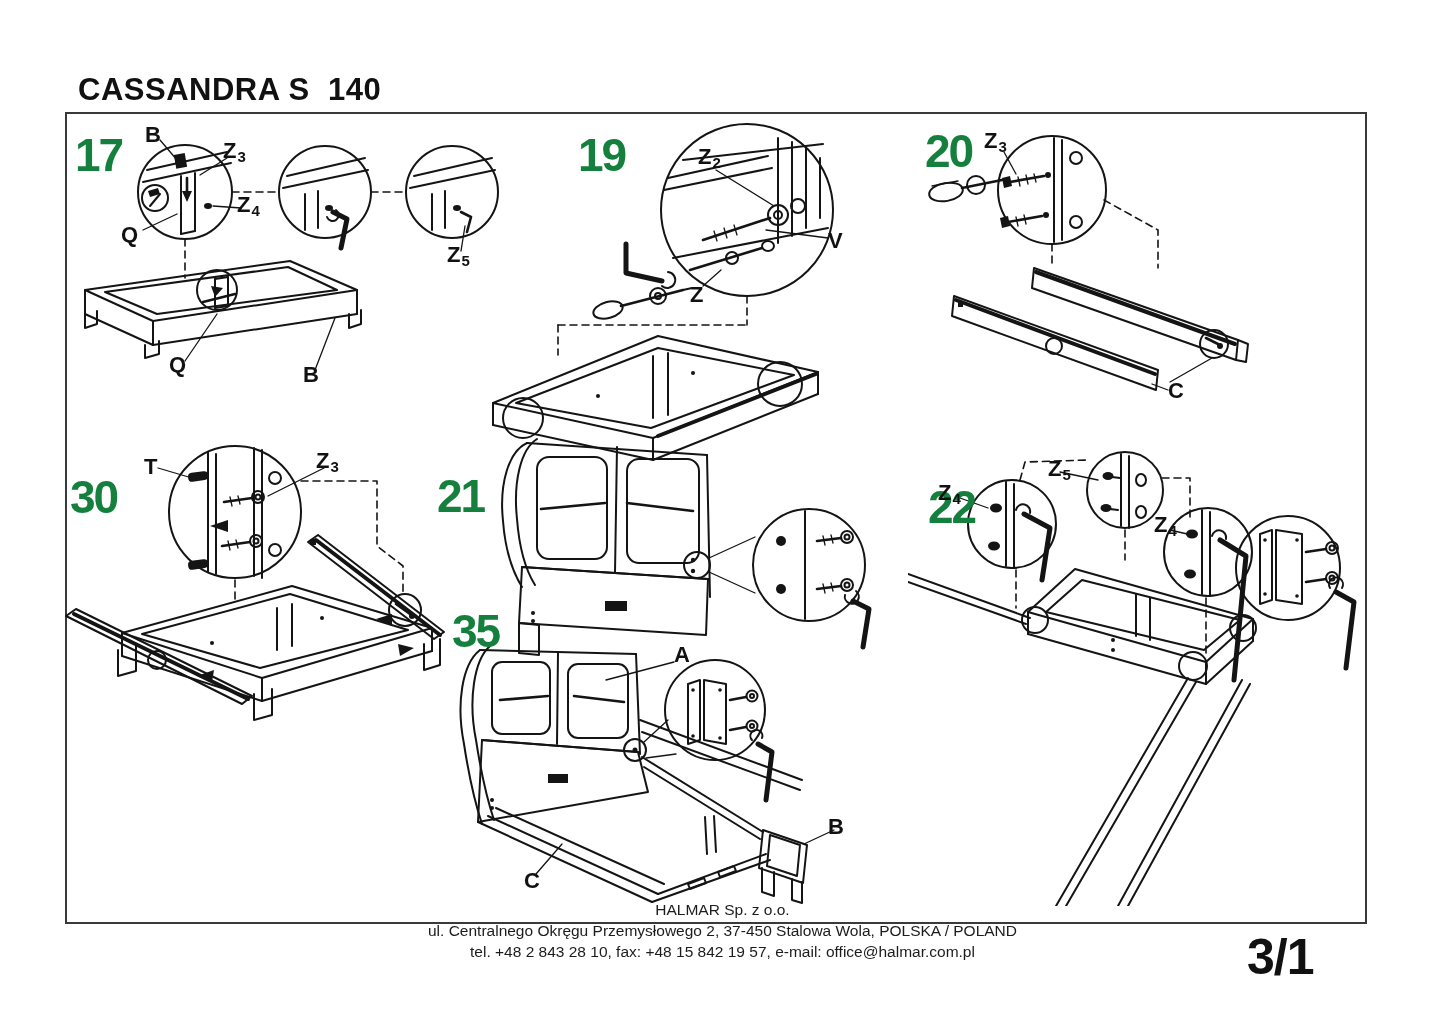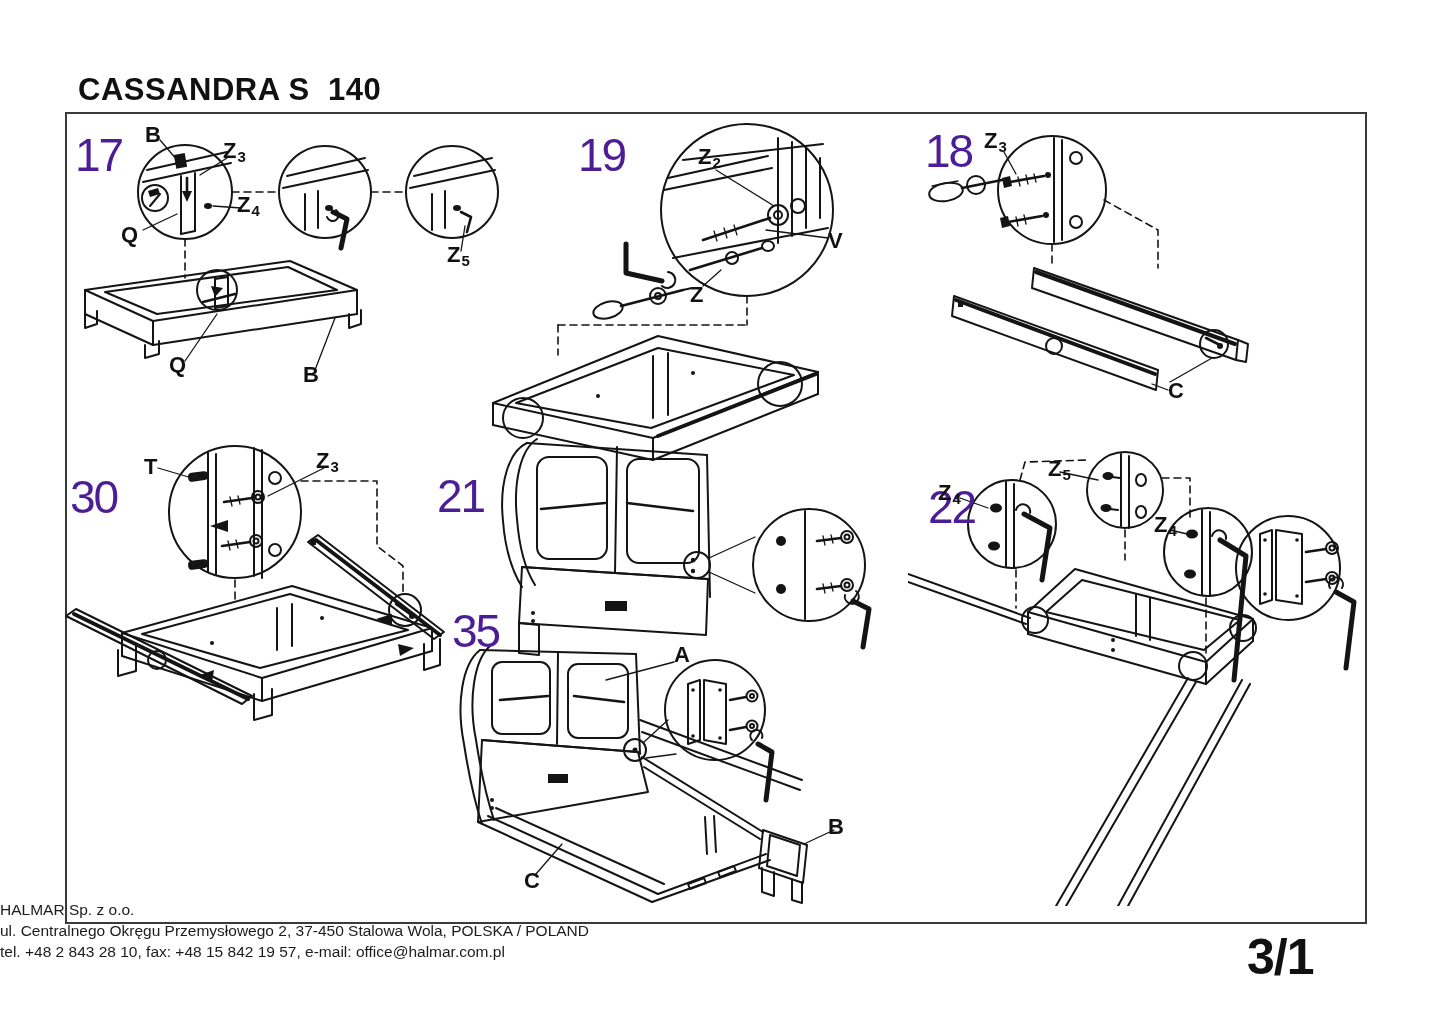--- a/index.html
+++ b/index.html
@@ -9,24 +9,24 @@
   .frame{position:absolute;left:65px;top:112px;width:1302px;height:812px;border:2px solid #3a3a3a;box-sizing:border-box;background:#fff;}
   .step{position:absolute;}
   .step svg{position:absolute;left:0;top:0;}
   .step svg *{stroke:#141414;fill:none;stroke-width:2;stroke-linecap:round;stroke-linejoin:round;}
   .step svg .fill{fill:#141414;stroke:none;}
   .step svg .dash{stroke-dasharray:7 5;stroke-width:1.6;}
   .step svg .thick{stroke-width:4;}
   .step svg .key{stroke-width:5;}
   .step svg .shaft{stroke-width:2.6;}
   .step svg .thin{stroke-width:1.3;}
-  .step-num{position:absolute;font-size:46px;font-weight:normal;letter-spacing:-2px;color:#4c1d95;line-height:1;}
+  .step-num{position:absolute;font-size:46px;font-weight:bold;letter-spacing:-2px;color:#15803d;line-height:1;}
   .plabel{position:absolute;font-size:22px;font-weight:bold;color:#111;line-height:1;white-space:nowrap;}
   .plabel .ls{font-size:15px;position:relative;top:4px;left:1px;}
-  .footer{position:absolute;left:0;top:899px;width:100%;font-size:15.5px;line-height:21px;color:#1c1c1c;}
+  .footer{position:absolute;left:0;top:899px;width:100%;text-align:center;font-size:15.5px;line-height:21px;color:#1c1c1c;}
   .pageno{position:absolute;left:1247px;top:928px;font-size:50px;font-weight:bold;color:#111;letter-spacing:-1px;}
 </style>
 </head>
 <body>
 
 <div class="page">
 
   <div class="title">CASSANDRA S  140</div>
   <div class="frame"></div>
 
@@ -222,21 +222,21 @@
       </g>
       <g>
         <path d="M36,178 L240,252 L238,272 L34,198 Z"></path>
         <line x1="38" y1="182" x2="237" y2="256" class="thick"></line>
         <circle cx="136" cy="228" r="8"></circle>
         <rect x="40" y="184" width="5" height="5" class="fill"></rect>
       </g>
       <line x1="252" y1="264" x2="294" y2="240" class="thin"></line>
       <line x1="250" y1="272" x2="234" y2="266" class="thin"></line>
     </svg>
-    <div class="step-num" style="left:7px;top:10px;">18</div>
+    <div class="step-num" style="left:7px;top:10px;">20</div>
     <div class="plabel" style="left:66px;top:12px;"><span>Z</span><span class="ls">3</span></div>
     <div class="plabel" style="left:250px;top:262px;"><span>C</span><span class="ls"></span></div>
   </section>
 
   <section class="step" style="left:62px;top:438px;width:430px;height:302px;">
     <svg width="430" height="302">
       <g>
         <circle cx="173" cy="74" r="66"></circle>
         <line x1="146" y1="14" x2="146" y2="134"></line>
         <line x1="154" y1="16" x2="154" y2="136"></line>

